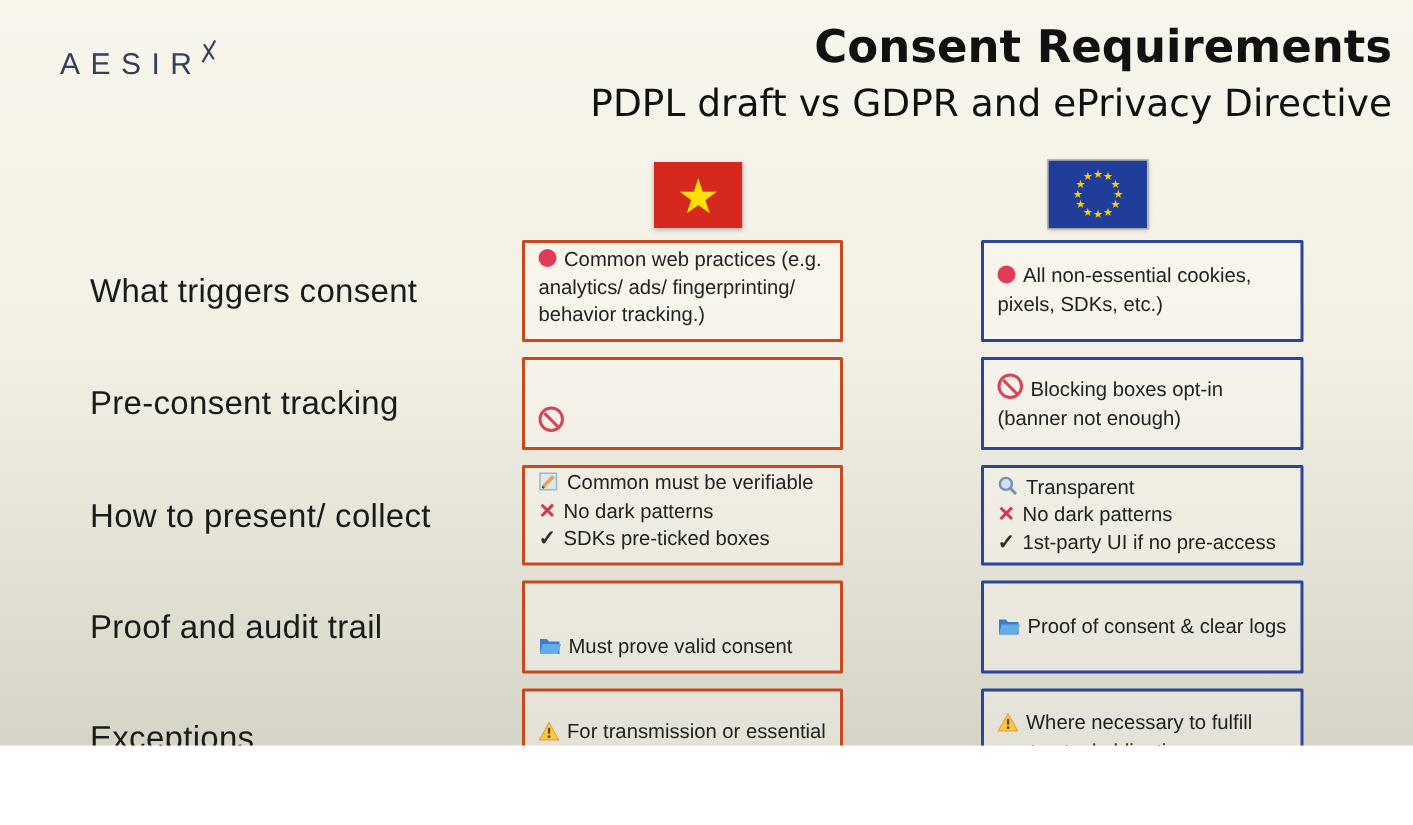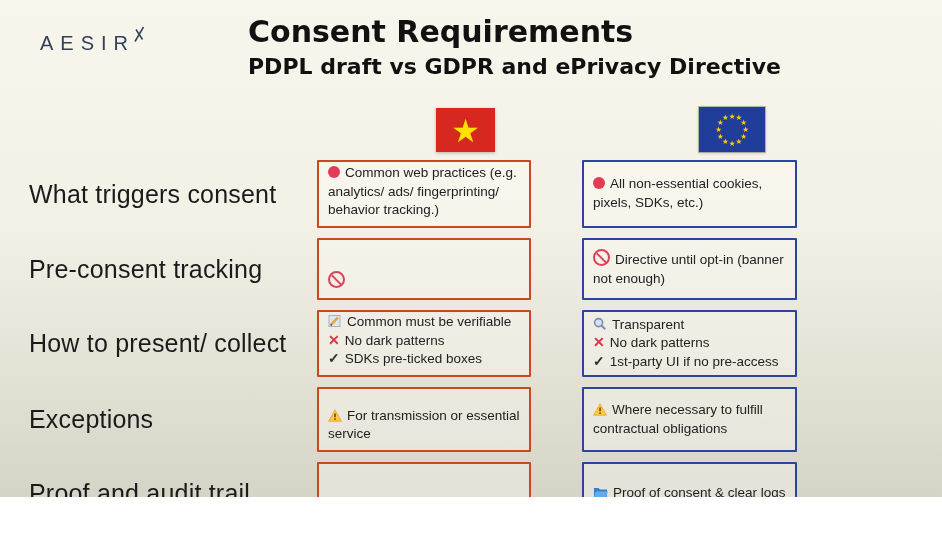--- a/index.html
+++ b/index.html
@@ -9,40 +9,40 @@
     overflow:hidden;
     background:linear-gradient(180deg,#f8f5ec 0%,#f3f0e6 45%,#e2dfd3 78%,#d6d3c7 100%);
     font-family:"Liberation Sans",sans-serif;
     color:#1c1c1c;
   }
   
   .logo{position:absolute;left:40px;top:32px;display:flex;align-items:flex-start;
         font-size:20px;letter-spacing:7px;color:#33405a;font-weight:400;}
   .logo-mark{margin-left:-2px;margin-top:-6px;}
   
-  .titleblock{position:absolute;left:248px;top:14px;width:680px;text-align:left;}
+  .titleblock{position:absolute;left:248px;top:14px;width:680px;text-align:right;}
   .title{font-family:"DejaVu Sans",sans-serif;font-weight:bold;font-size:30px;color:#111;line-height:1.2;}
-  .subtitle{font-family:"DejaVu Sans",sans-serif;font-weight:bold;font-size:22px;color:#111;margin-top:4px;}
+  .subtitle{font-family:"DejaVu Sans",sans-serif;font-weight:normal;font-size:25px;color:#111;margin-top:4px;}
   
   .flag{position:absolute;box-shadow:0 1px 3px rgba(60,60,60,.35);}
   .flag-vn{left:436px;top:108px;width:59px;height:44px;}
   .flag-eu{left:699px;top:107px;width:66px;height:45px;box-shadow:0 0 0 1px rgba(130,130,130,.5),0 1px 3px rgba(60,60,60,.3);}
   .flag svg{display:block;}
   
   .table{position:absolute;left:0;top:160px;width:942px;}
   .row{display:flex;margin-bottom:10px;}
   .h1{height:68px}.h2{height:62px}.h3{height:67px}.h4{height:62px}.h5{height:65px}
-  .rlabel{width:288px;margin-left:29px;display:flex;align-items:center;
-          font-size:25px;color:#1b1b1b;letter-spacing:.2px;}
+  .rlabel{width:288px;margin-left:60px;display:flex;align-items:center;
+          font-size:22px;color:#1b1b1b;letter-spacing:.2px;}
   .cell{box-sizing:border-box;border:2px solid;border-radius:1px;
         padding:6px 9px;display:flex;flex-direction:column;justify-content:center;
         font-size:13.5px;line-height:1.38;color:#222;background:rgba(255,253,246,.35);}
   .cell.vn{width:214px;border-color:#c8491e;justify-content:flex-end;}
   .spacer{width:51px;}
-  .cell.eu{width:215px;border-color:#2b459e;}
+  .cell.eu{width:215px;border-color:#2b459e;margin-left:41px;}
   .line{display:block;}
   
   .ic{display:inline-block;margin-right:5px;vertical-align:-2px;}
   .ic-red-circle{width:12px;height:12px;border-radius:50%;background:#e23b55;vertical-align:-1px;}
   .ic-prohibited{position:relative;width:13px;height:13px;border:2px solid #dc4257;border-radius:50%;box-sizing:content-box;}
   .ic-prohibited::after{content:"";position:absolute;left:0;top:5.5px;width:13px;height:2px;background:#dc4257;transform:rotate(45deg);}
   .ic-x::before{content:"\2715";color:#d9364c;font-weight:bold;font-size:14px;}
   .ic-x{vertical-align:0;line-height:1;}
   .ic-check::before{content:"\2713";color:#2f2f2f;font-weight:bold;font-size:14px;}
   .ic-check{vertical-align:0;line-height:1;}
@@ -106,21 +106,21 @@
       </div>
     </div>
 
     <div class="row h2">
       <div class="rlabel">Pre-consent tracking</div>
       <div class="cell vn">
         <div class="line"><span class="ic ic-prohibited"></span></div>
       </div>
       <div class="spacer"></div>
       <div class="cell eu">
-        <div class="line"><span class="ic ic-prohibited"></span><span>Directive until opt-in (banner not enough)</span></div>
+        <div class="line"><span class="ic ic-prohibited"></span><span>Blocking boxes opt-in (banner not enough)</span></div>
       </div>
     </div>
 
     <div class="row h3">
       <div class="rlabel">How to present/ collect</div>
       <div class="cell vn">
         <div class="line"><span class="ic"><svg width="14" height="14" viewBox="0 0 14 14">
                 <rect x="1" y="1.5" width="11" height="11" fill="#dde8f3" stroke="#9fb4c8" stroke-width="1"></rect>
                 <line x1="3.2" y1="10.5" x2="10" y2="3.5" stroke="#eda63f" stroke-width="2.6"></line>
                 <line x1="2.6" y1="11.4" x2="3.6" y2="10.4" stroke="#4a4a4a" stroke-width="1.6"></line>
@@ -132,50 +132,50 @@
       <div class="cell eu">
         <div class="line"><span class="ic"><svg width="14" height="14" viewBox="0 0 14 14">
                 <circle cx="5.6" cy="5.6" r="4" fill="#d4e2f1" stroke="#7390b5" stroke-width="1.6"></circle>
                 <line x1="8.7" y1="8.7" x2="12.3" y2="12.3" stroke="#7390b5" stroke-width="2"></line>
               </svg></span><span>Transparent</span></div>
         <div class="line"><span class="ic ic-x"></span><span>No dark patterns</span></div>
         <div class="line"><span class="ic ic-check"></span><span>1st-party UI if no pre-access</span></div>
       </div>
     </div>
 
+    <div class="row h4">
+      <div class="rlabel">Proof and audit trail</div>
+      <div class="cell vn">
+        <div class="line"><span class="ic"><svg width="15" height="13" viewBox="0 0 15 13">
+                <path d="M1,2 h4.5 l1.5,1.6 H14 v8.4 H1 Z" fill="#3e7cc4"></path>
+                <path d="M2.6,5.4 H15 L12.8,12 H1 Z" fill="#64abea"></path>
+              </svg></span><span>Must prove valid consent</span></div>
+      </div>
+      <div class="spacer"></div>
+      <div class="cell eu">
+        <div class="line"><span class="ic"><svg width="15" height="13" viewBox="0 0 15 13">
+                <path d="M1,2 h4.5 l1.5,1.6 H14 v8.4 H1 Z" fill="#3e7cc4"></path>
+                <path d="M2.6,5.4 H15 L12.8,12 H1 Z" fill="#64abea"></path>
+              </svg></span><span>Proof of consent &amp; clear logs</span></div>
+      </div>
+    </div>
+
     <div class="row h5">
       <div class="rlabel">Exceptions</div>
       <div class="cell vn">
         <div class="line"><span class="ic"><svg width="14" height="13" viewBox="0 0 14 13">
                 <path d="M7,0.8 L13.4,12.2 H0.6 Z" fill="#ffc83d" stroke="#e8a23b" stroke-width="0.8"></path>
                 <rect x="6.3" y="4.2" width="1.5" height="4.2" rx="0.7" fill="#5a4a14"></rect>
                 <circle cx="7.05" cy="10.1" r="0.95" fill="#5a4a14"></circle>
               </svg></span><span>For transmission or essential service</span></div>
       </div>
       <div class="spacer"></div>
       <div class="cell eu">
         <div class="line"><span class="ic"><svg width="14" height="13" viewBox="0 0 14 13">
                 <path d="M7,0.8 L13.4,12.2 H0.6 Z" fill="#ffc83d" stroke="#e8a23b" stroke-width="0.8"></path>
                 <rect x="6.3" y="4.2" width="1.5" height="4.2" rx="0.7" fill="#5a4a14"></rect>
                 <circle cx="7.05" cy="10.1" r="0.95" fill="#5a4a14"></circle>
               </svg></span><span>Where necessary to fulfill contractual obligations</span></div>
       </div>
     </div>
 
-    <div class="row h4">
-      <div class="rlabel">Proof and audit trail</div>
-      <div class="cell vn">
-        <div class="line"><span class="ic"><svg width="15" height="13" viewBox="0 0 15 13">
-                <path d="M1,2 h4.5 l1.5,1.6 H14 v8.4 H1 Z" fill="#3e7cc4"></path>
-                <path d="M2.6,5.4 H15 L12.8,12 H1 Z" fill="#64abea"></path>
-              </svg></span><span>Must prove valid consent</span></div>
-      </div>
-      <div class="spacer"></div>
-      <div class="cell eu">
-        <div class="line"><span class="ic"><svg width="15" height="13" viewBox="0 0 15 13">
-                <path d="M1,2 h4.5 l1.5,1.6 H14 v8.4 H1 Z" fill="#3e7cc4"></path>
-                <path d="M2.6,5.4 H15 L12.8,12 H1 Z" fill="#64abea"></path>
-              </svg></span><span>Proof of consent &amp; clear logs</span></div>
-      </div>
-    </div>
-
   </div>
 </div>
 
 </body></html>

